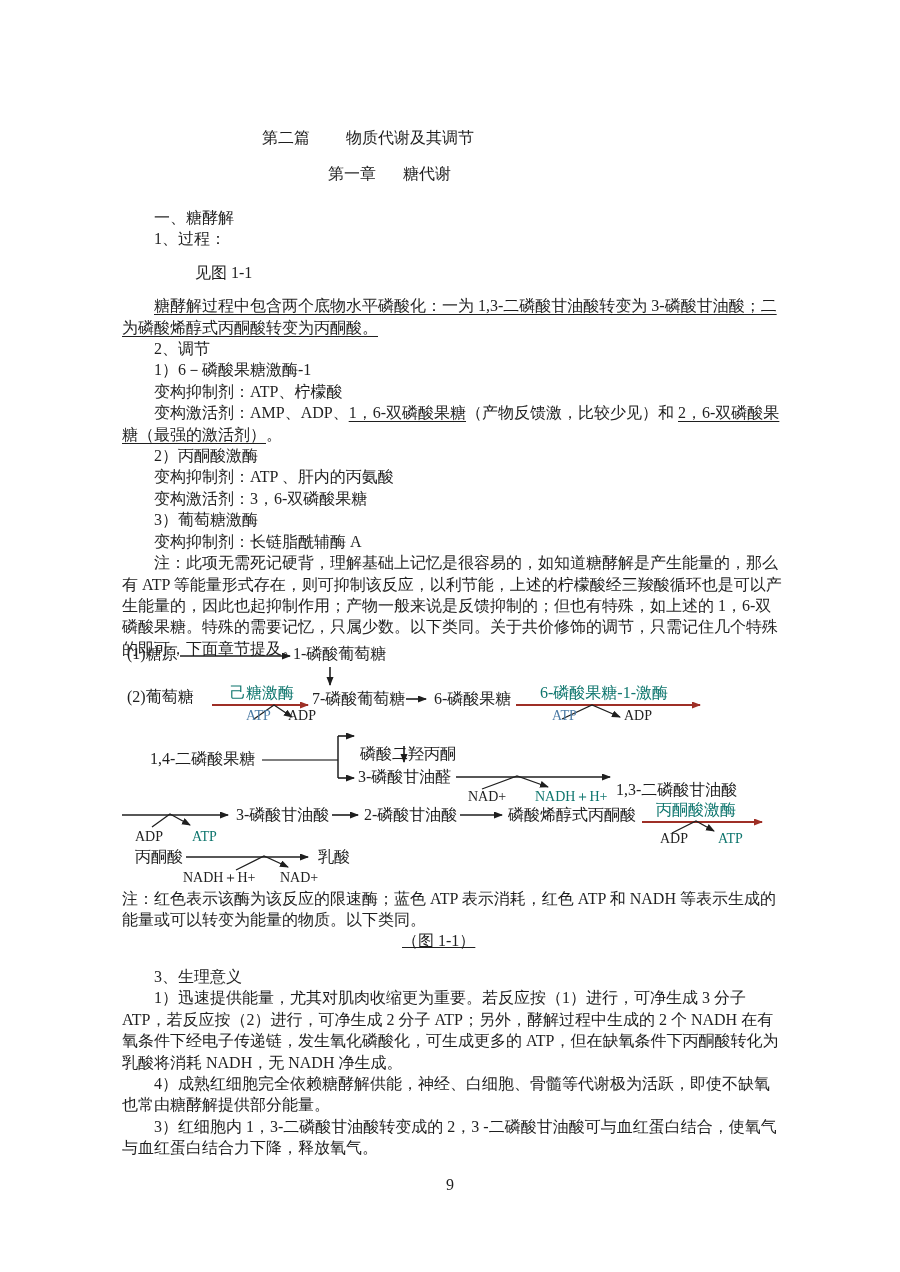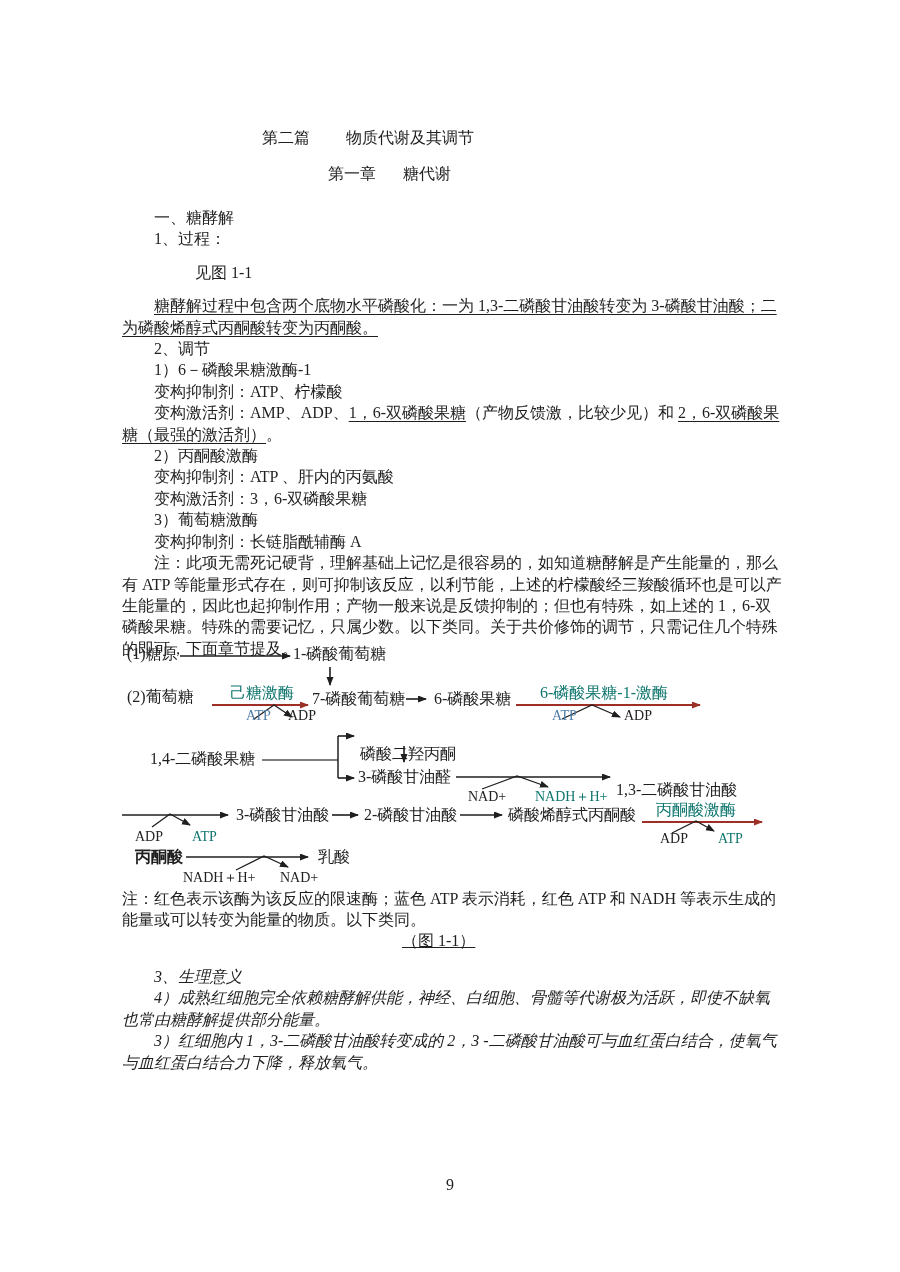--- a/index.html
+++ b/index.html
@@ -122,32 +122,33 @@
 
     <span class="dlbl dsm" style="left:135px;top:187px;">ADP</span>
     <span class="dlbl dsm red" style="left:192px;top:187px;">ATP</span>
     <span class="dlbl" style="left:236px;top:164px;">3-磷酸甘油酸</span>
     <span class="dlbl" style="left:364px;top:164px;">2-磷酸甘油酸</span>
     <span class="dlbl" style="left:508px;top:164px;">磷酸烯醇式丙酮酸</span>
     <span class="dlbl red" style="left:656px;top:159px;">丙酮酸激酶</span>
     <span class="dlbl dsm" style="left:660px;top:189px;">ADP</span>
     <span class="dlbl dsm red" style="left:718px;top:189px;">ATP</span>
 
-    <span class="dlbl" style="left:135px;top:206px;font-weight:bold;">丙酮酸</span>
+    <span class="dlbl" style="left:135px;top:206px;">丙酮酸</span>
     <span class="dlbl" style="left:318px;top:206px;">乳酸</span>
     <span class="dlbl dsm" style="left:183px;top:228px;">NADH＋H+</span>
     <span class="dlbl dsm" style="left:280px;top:228px;">NAD+</span>
   </div>
 
   <div class="textcol" style="top:888px;">
     <p class="para-flush">注：红色表示该酶为该反应的限速酶；蓝色 ATP 表示消耗，红色 ATP 和 NADH 等表示生成的能量或可以转变为能量的物质。以下类同。</p>
   </div>
   <div class="caption" style="left:402px;top:930px;text-decoration:underline;">（图 1-1）</div>
 
-  <div class="textcol" style="top:966px;font-style:italic;">
+  <div class="textcol" style="top:966px;">
     <p class="para">3、生理意义</p>
+    <p class="para">1）迅速提供能量，尤其对肌肉收缩更为重要。若反应按（1）进行，可净生成 3 分子 ATP，若反应按（2）进行，可净生成 2 分子 ATP；另外，酵解过程中生成的 2 个 NADH 在有氧条件下经电子传递链，发生氧化磷酸化，可生成更多的 ATP，但在缺氧条件下丙酮酸转化为乳酸将消耗 NADH，无 NADH 净生成。</p>
     <p class="para">4）成熟红细胞完全依赖糖酵解供能，神经、白细胞、骨髓等代谢极为活跃，即使不缺氧也常由糖酵解提供部分能量。</p>
     <p class="para">3）红细胞内 1，3-二磷酸甘油酸转变成的 2，3 -二磷酸甘油酸可与血红蛋白结合，使氧气与血红蛋白结合力下降，释放氧气。</p>
   </div>
 
   <div class="pagenum">9</div>
 
 </div>
 
 </body></html>

